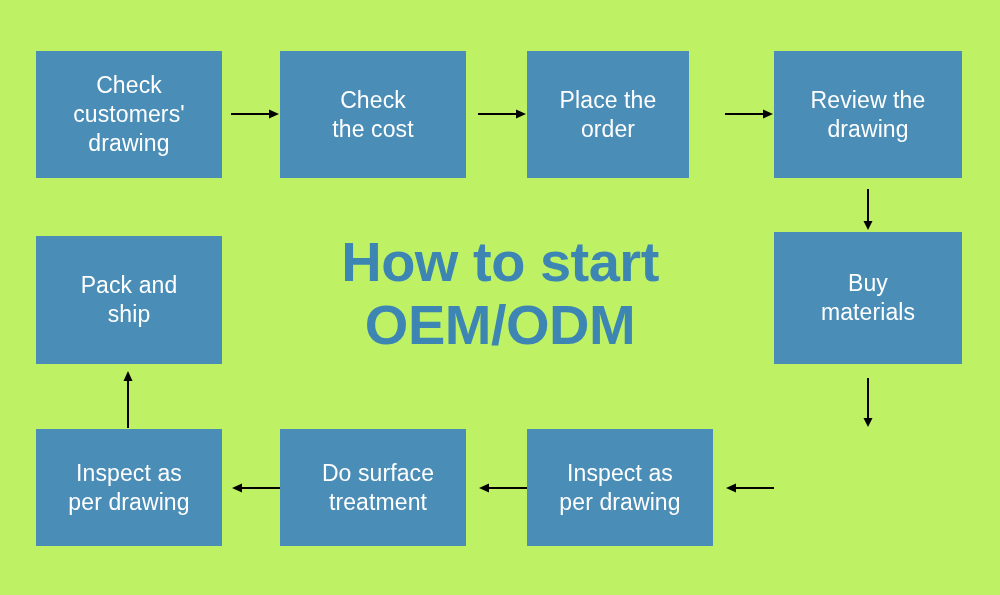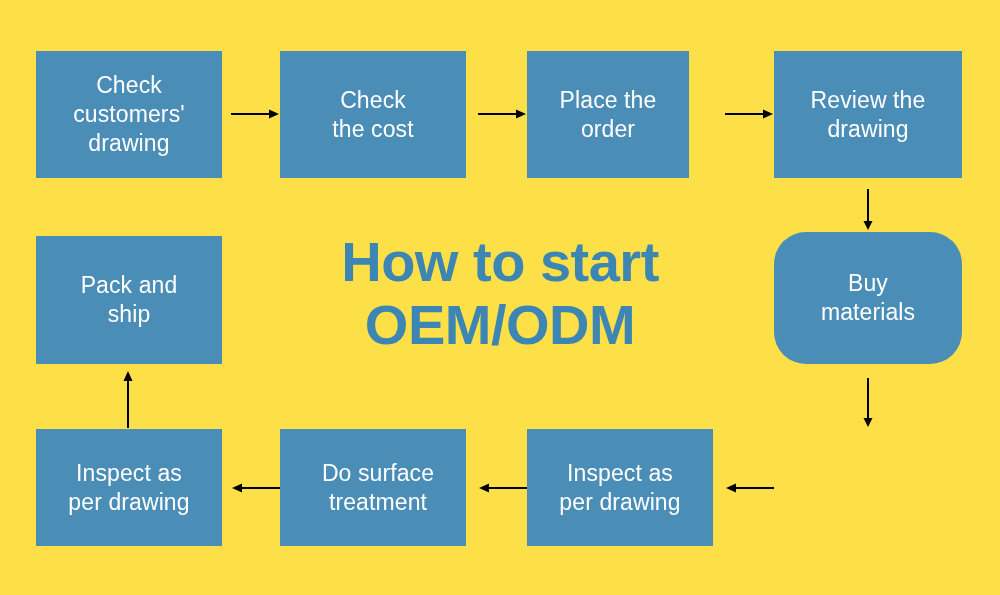--- a/index.html
+++ b/index.html
@@ -7,21 +7,21 @@
     padding: 0;
     background: #ffffff;
   }
   body {
     font-family: "Liberation Sans", sans-serif;
   }
   #canvas {
     position: relative;
     width: 1000px;
     height: 595px;
-    background: #fde047;
+    background: #bef264;
     overflow: hidden;
   }
   .node {
     position: absolute;
     background: #4a8db7;
     color: #ffffff;
     display: flex;
     align-items: center;
     justify-content: center;
     text-align: center;
@@ -110,21 +110,21 @@
   </div>
 
   <div class="node" style="left:36px; top:236px; width:186px; height:128px;">
     <span class="node-label">Pack and
 ship</span>
   </div>
 
   <div class="title" style="left:250px; top:231px; width:500px;">How to start
 OEM/ODM</div>
 
-  <div class="node" style="left:774px; top:232px; width:188px; height:132px;border-radius:32px;">
+  <div class="node" style="left:774px; top:232px; width:188px; height:132px;">
     <span class="node-label">Buy
 materials</span>
   </div>
 
   <div class="arrow" style="left:121px; top:371px; width:14px; height:58px;">
     <svg width="14" height="58" viewBox="0 0 14 58" aria-hidden="true">
       <line x1="7" y1="57" x2="7" y2="8" stroke="#000000" stroke-width="2"></line>
       <polygon points="2.5,10 7,0 11.5,10" fill="#000000"></polygon>
     </svg>
   </div>

